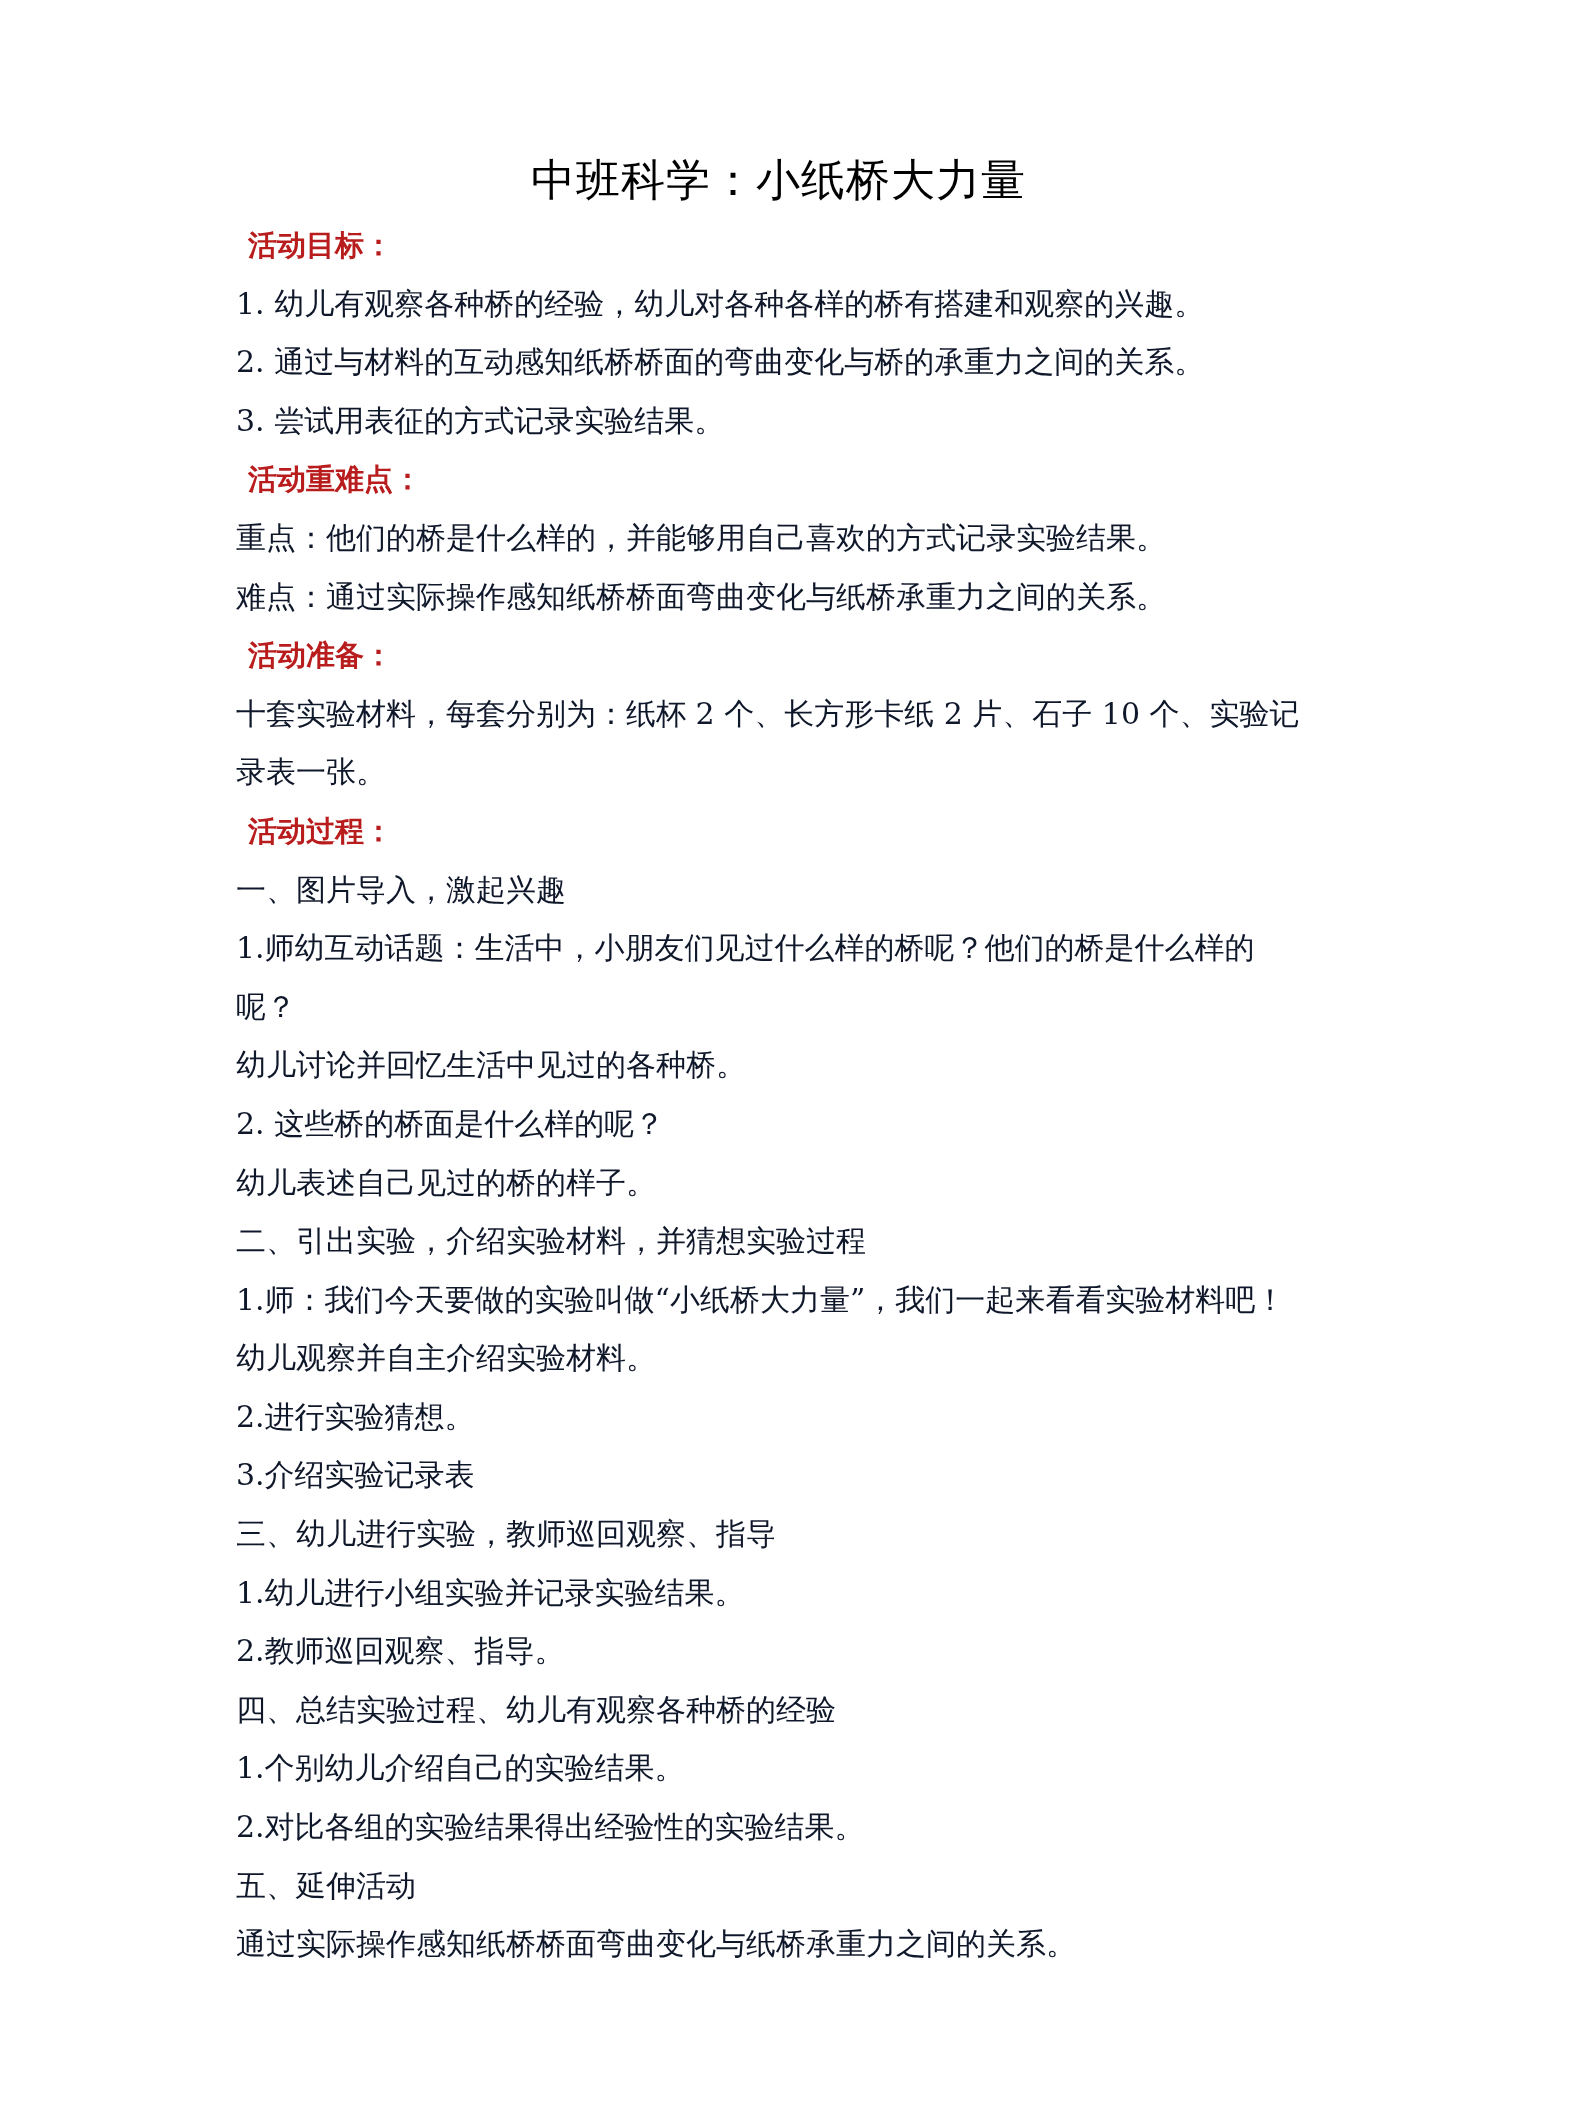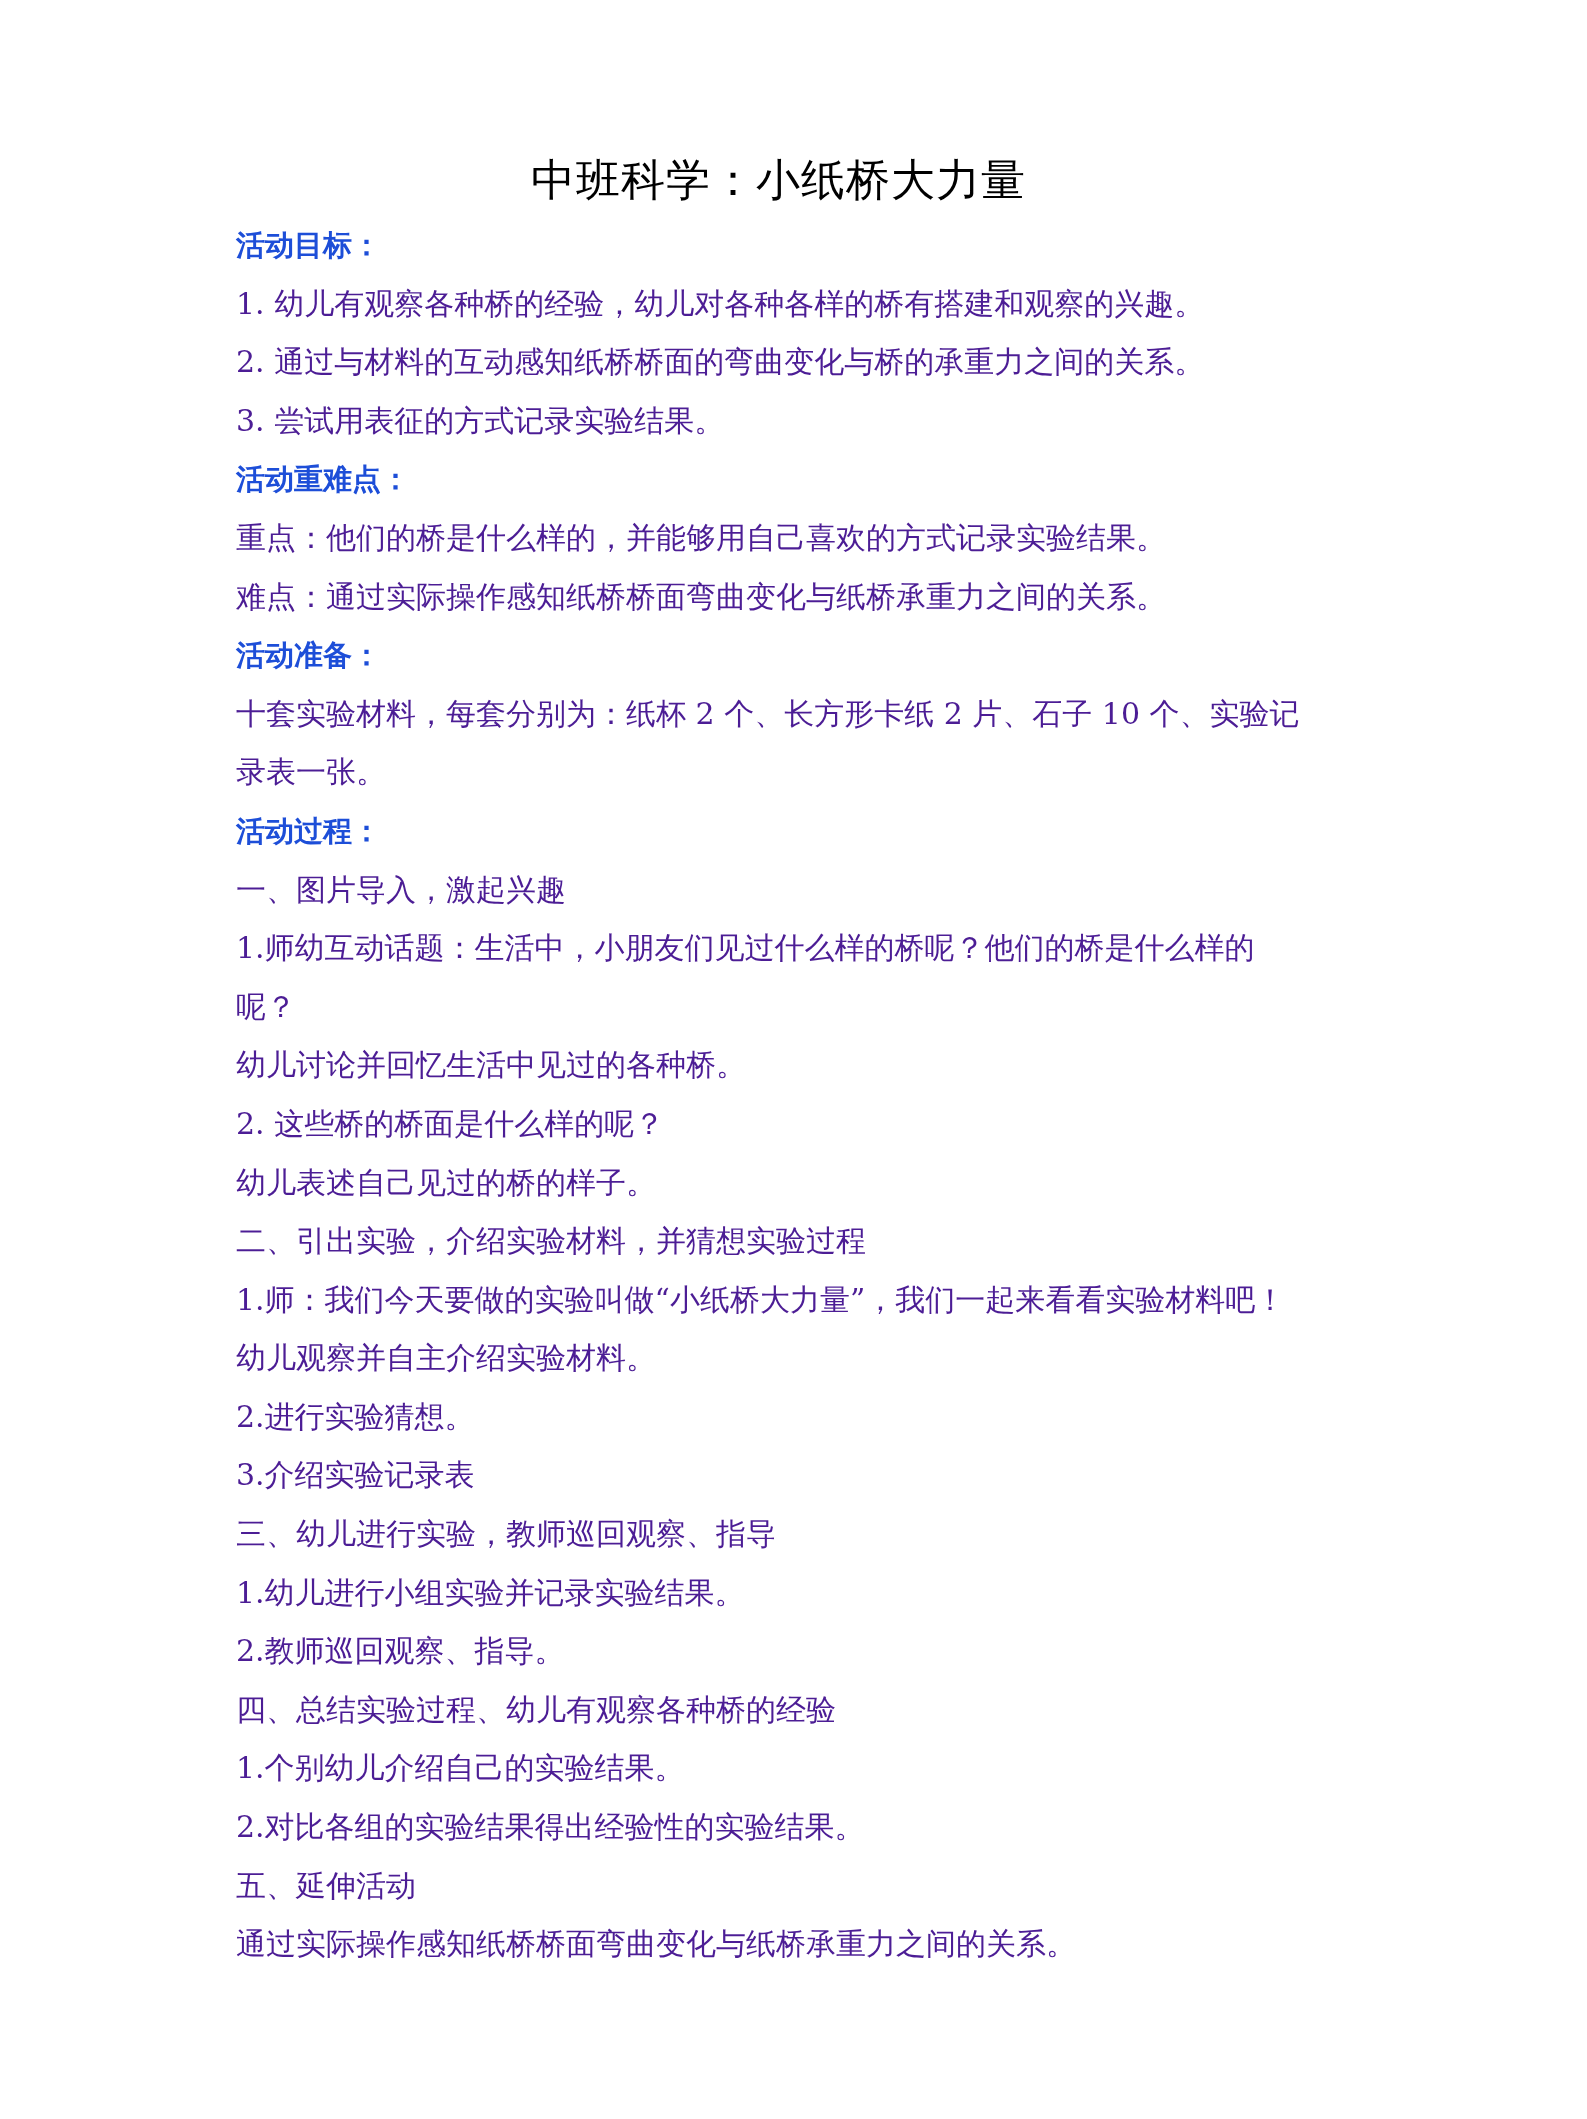--- a/index.html
+++ b/index.html
@@ -8,26 +8,26 @@
     .title {
       position: absolute; left: 0; top: 150px; width: 1557px; height: 60px;
       text-align: center; font-family: "DejaVu Sans", "Liberation Sans", sans-serif;
       font-size: 44px; line-height: 60px; color: #000; letter-spacing: 1px;
     }
     .body {
       position: absolute; left: 236px; top: 216px; width: 1120px;
     }
     .line {
       font-family: "DejaVu Serif", "Liberation Serif", serif;
-      font-size: 30px; line-height: 58.6px; height: 58.6px; color: #4c1d95;
+      font-size: 30px; line-height: 58.6px; height: 58.6px; color: #0f172a;
       white-space: nowrap;
     }
     .heading {
       font-family: "DejaVu Sans", "Liberation Sans", sans-serif;
-      font-weight: bold; font-size: 29px; color: #1d4ed8;
+      font-weight: bold; font-size: 29px; color: #b91c1c; margin-left: 12px;
     }
   </style>
 </head>
 <body>
 
 <div class="page">
   <div class="title">中班科学：小纸桥大力量</div>
 
   <div class="body">
     <div class="line heading">活动目标：</div>

